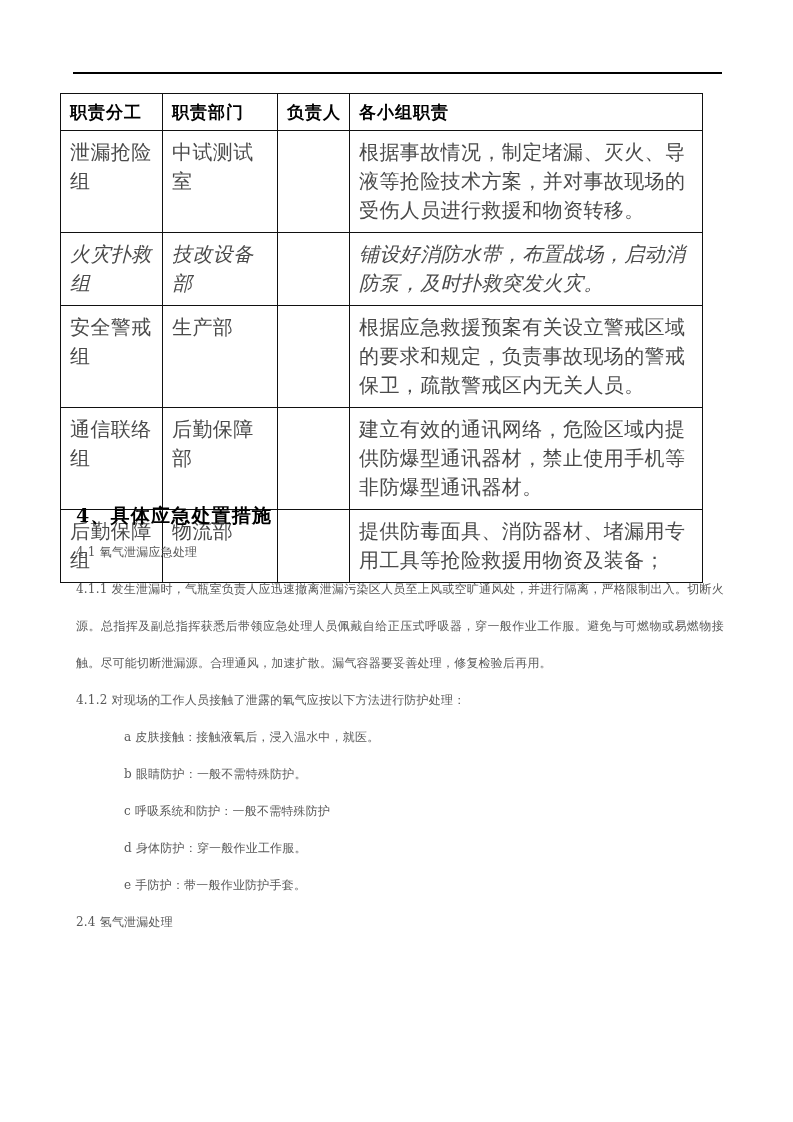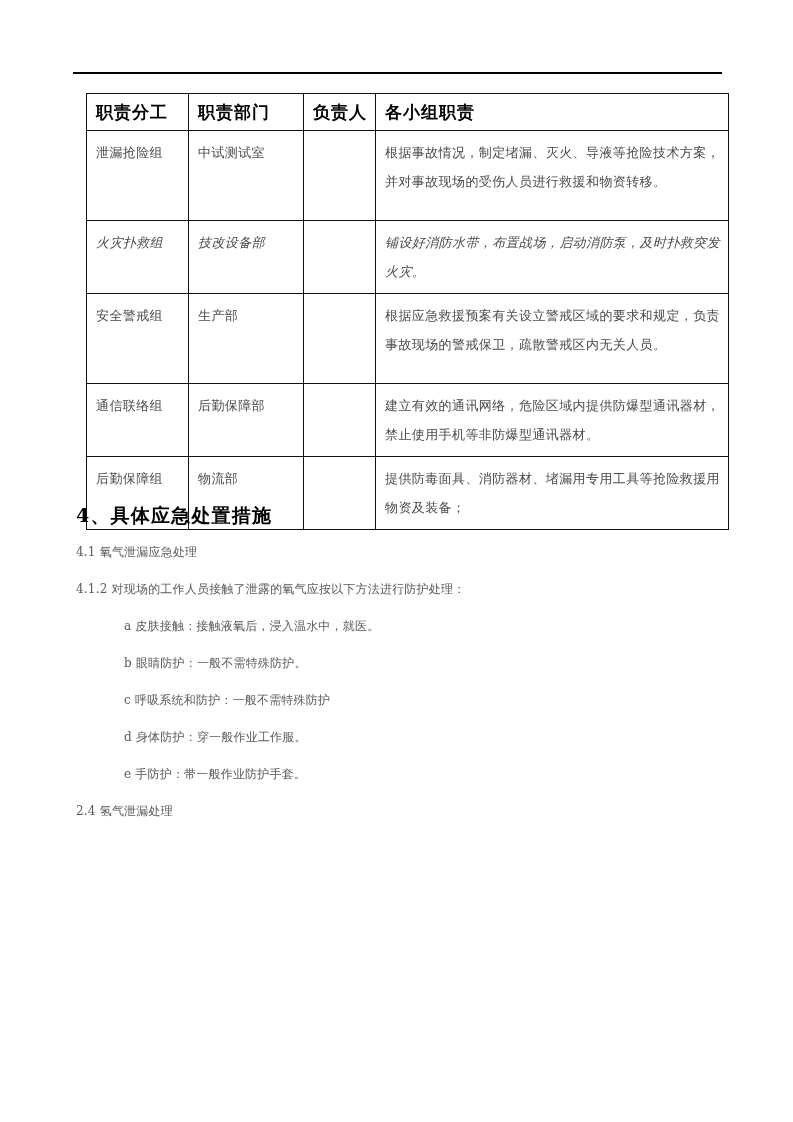--- a/index.html
+++ b/index.html
@@ -29,35 +29,35 @@
     left: 73px;
     top: 72px;
     width: 649px;
     height: 0;
     border-top: 2px solid #000000;
   }
 
   
   .resp-table {
     position: absolute;
-    left: 86px;
+    left: 60px;
     top: 93px;
     width: 642px;
     border-collapse: collapse;
     table-layout: fixed;
     border-radius: 24px;
   }
   .resp-table td, .resp-table th {
     border: 1px solid #111111;
     vertical-align: top;
     padding: 7px 8px 7px 9px;
     font-weight: normal;
     text-align: left;
     color: #4a4a4a;
-    font-size: 13px;
+    font-size: 20px;
     line-height: 29px;
     font-family: "DejaVu Serif", "Liberation Serif", serif;
     letter-spacing: 0.4px;
   }
   .resp-table thead td {
     color: #000000;
     font-weight: bold;
     font-size: 17px;
     line-height: 22px;
     padding-top: 7px;
@@ -159,20 +159,21 @@
         <td>物流部</td>
         <td></td>
         <td>提供防毒面具、消防器材、堵漏用专用工具等抢险救援用物资及装备；</td>
       </tr>
     </tbody>
   </table>
 
   <div class="body-block">
     <p class="p heading">4、具体应急处置措施</p>
     <p class="p">4.1 氧气泄漏应急处理</p>
+    <p class="p justify-full">4.1.1 发生泄漏时，气瓶室负责人应迅速撤离泄漏污染区人员至上风或空旷通风处，并进行隔离，严格限制出入。切断火源。总指挥及副总指挥获悉后带领应急处理人员佩戴自给正压式呼吸器，穿一般作业工作服。避免与可燃物或易燃物接触。尽可能切断泄漏源。合理通风，加速扩散。漏气容器要妥善处理，修复检验后再用。</p>
     <p class="p">4.1.2 对现场的工作人员接触了泄露的氧气应按以下方法进行防护处理：</p>
     <p class="p indent2">a 皮肤接触：接触液氧后，浸入温水中，就医。</p>
     <p class="p indent2">b 眼睛防护：一般不需特殊防护。</p>
     <p class="p indent2">c 呼吸系统和防护：一般不需特殊防护</p>
     <p class="p indent2">d 身体防护：穿一般作业工作服。</p>
     <p class="p indent2">e 手防护：带一般作业防护手套。</p>
     <p class="p">2.4 氢气泄漏处理</p>
   </div>
 
 </div>

